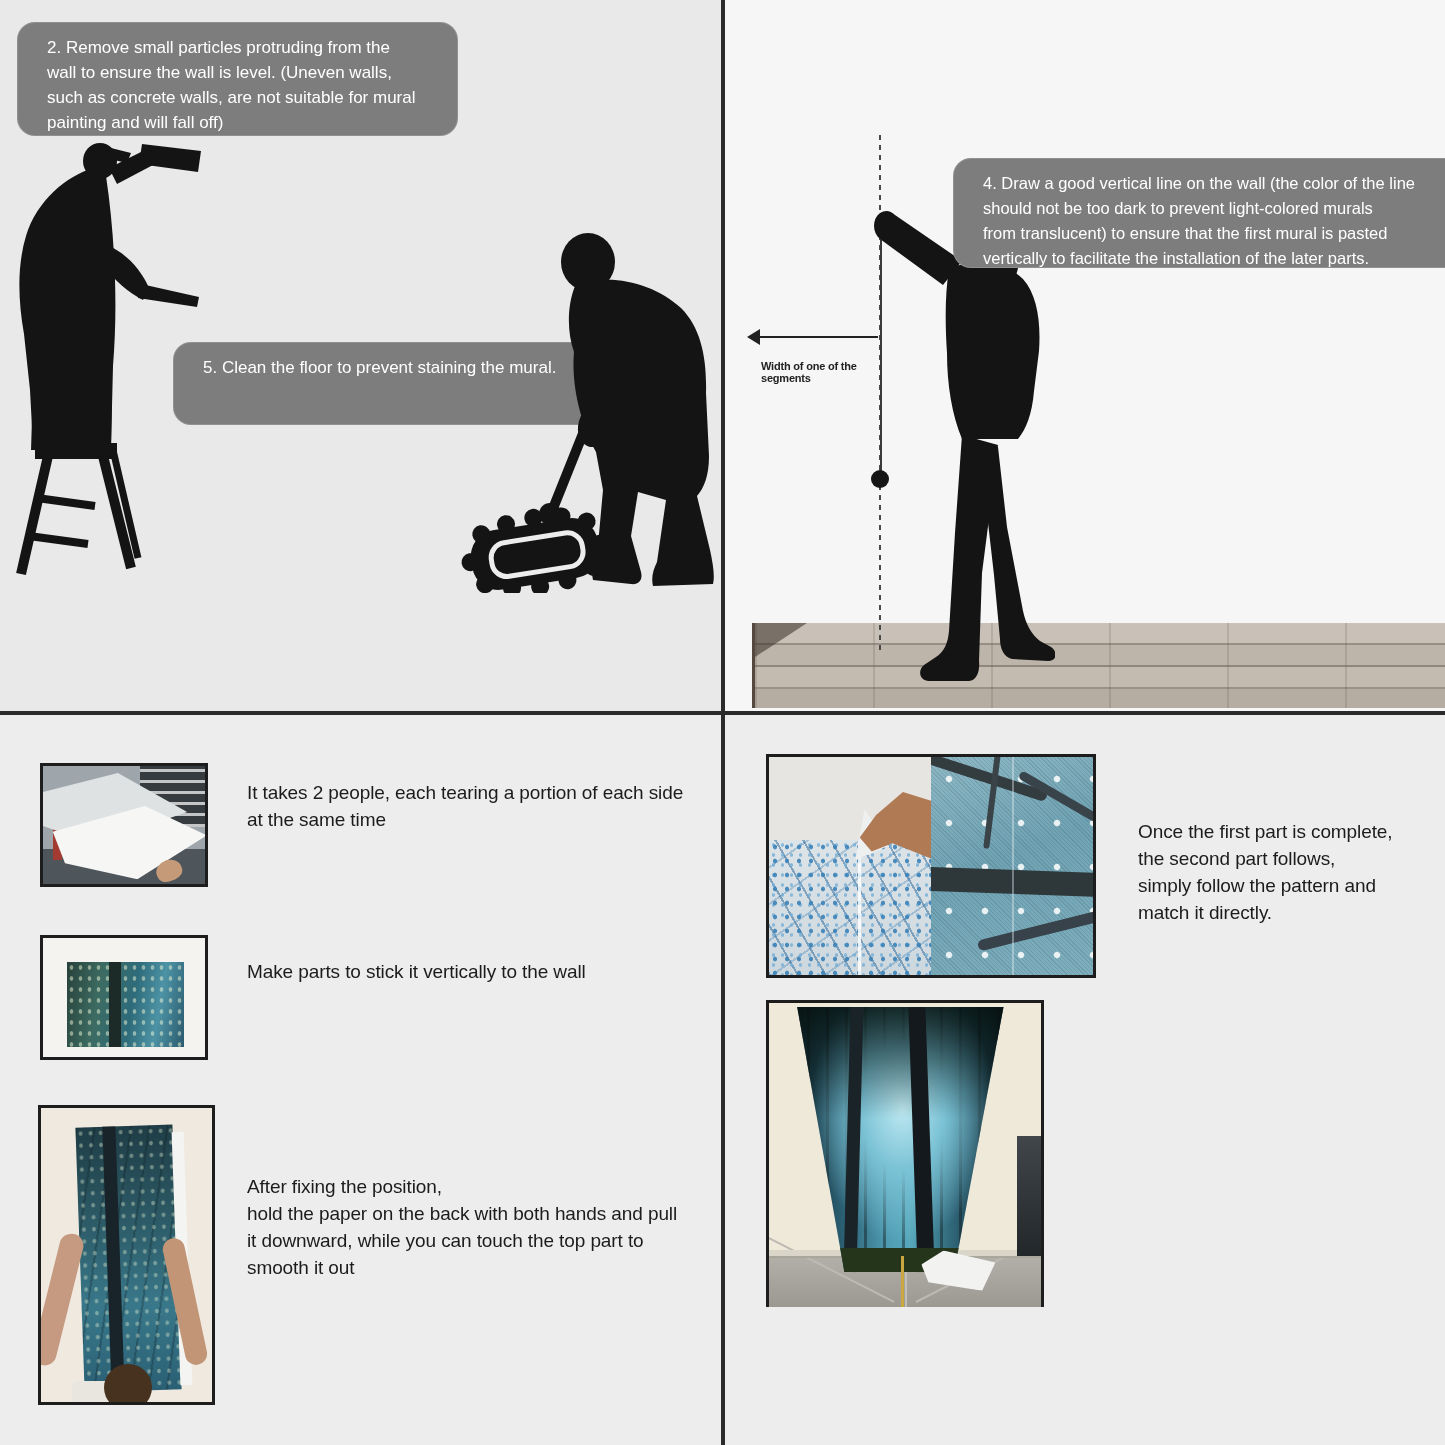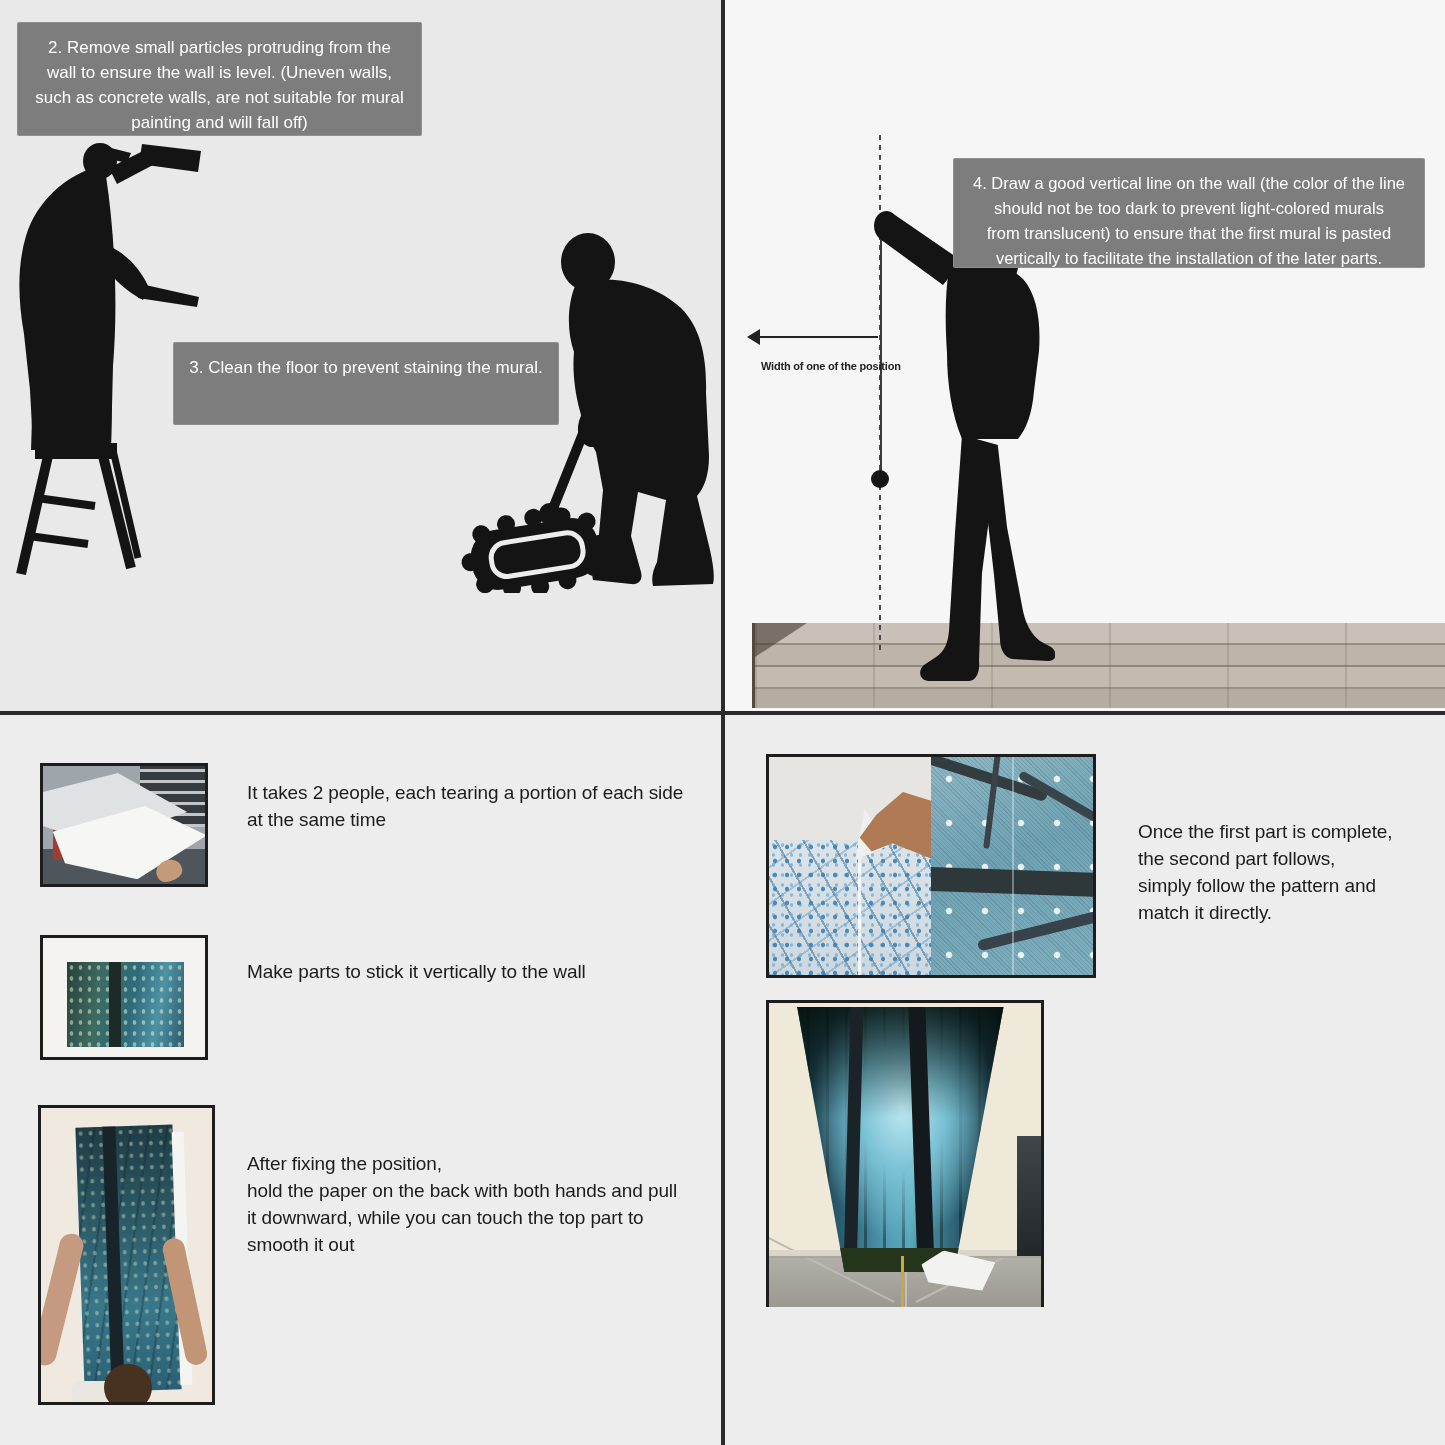--- a/index.html
+++ b/index.html
@@ -10,23 +10,23 @@
   }
   .quad{position:absolute;overflow:hidden;}
   #q-tl{left:0;top:0;width:722px;height:712px;background:#e9e9e9;}
   #q-tr{left:725px;top:0;width:720px;height:712px;background:#f6f6f6;}
   #q-bl{left:0;top:715px;width:722px;height:730px;background:#ededed;}
   #q-br{left:725px;top:715px;width:720px;height:592px;background:#ededed;}
   .v-divider{position:absolute;left:721px;top:0;width:4px;height:1445px;background:#2b2b2b;z-index:50;}
   .h-divider{position:absolute;left:0;top:711px;width:1445px;height:4px;background:#2b2b2b;z-index:50;}
 
   .note{
-    position:absolute;background:#7d7d7d;color:#fff;border-radius:2px;
-    font-size:17px;line-height:25px;padding:13px 12px;white-space:pre-line;
-    box-shadow:0 0 0 1px rgba(255,255,255,.15) inset;z-index:5;text-align:center;
+    position:absolute;background:#7d7d7d;color:#fff;border-radius:18px;
+    font-size:17px;line-height:25px;padding:13px 30px;white-space:pre-line;
+    box-shadow:0 0 0 1px rgba(255,255,255,.15) inset;z-index:5;
   }
   #note-2{left:17px;top:22px;width:381px;height:88px;}
   #note-3{left:173px;top:342px;width:362px;height:57px;z-index:1;}
   #note-4{left:228px;top:158px;width:448px;height:84px;font-size:16.5px;line-height:25px;}
 
   .caption{
     position:absolute;color:#1c1c1c;font-size:19px;line-height:27px;
     white-space:pre-line;letter-spacing:-0.1px;
   }
 
@@ -182,21 +182,21 @@
       </g>
       <g stroke="#141414" fill="none">
         <path d="M 33,318 L 6,436" stroke-width="10"></path>
         <path d="M 88,318 L 116,430" stroke-width="10"></path>
         <path d="M 98,312 L 123,420" stroke-width="7"></path>
         <path d="M 22,360 L 80,368" stroke-width="8"></path>
         <path d="M 14,398 L 73,406" stroke-width="8"></path>
       </g>
     </svg>
 
-    <div class="note" id="note-3">3. Clean the floor to prevent staining the mural.</div>
+    <div class="note" id="note-3">5. Clean the floor to prevent staining the mural.</div>
 
     <svg class="sil" style="left:455px;top:228px;z-index:2;" width="265" height="365" viewBox="0 0 265 365">
       <g fill="#141414">
         <ellipse cx="133" cy="34" rx="27" ry="29"></ellipse>
         <path d="M 120,58 C 152,44 198,54 226,80 C 246,100 252,130 251,165 L 254,228 C 254,248 249,260 242,268 L 255,322 C 258,336 260,348 258,356 L 198,358 C 196,350 198,342 202,334 L 211,272 L 183,264 L 176,308 L 186,344 C 188,352 184,357 176,356 L 138,352 C 136,344 138,336 142,328 L 148,262 L 141,224 C 126,196 116,158 119,124 C 112,104 112,78 120,58 Z"></path>
         <path d="M 133,92 C 125,114 123,140 128,162 C 133,182 143,198 155,210 L 166,200 C 156,186 148,170 145,152 C 142,132 143,112 148,94 Z"></path>
         <ellipse cx="142" cy="196" rx="18" ry="24" transform="rotate(24 142 196)"></ellipse>
       </g>
       <g>
         <line x1="151" y1="148" x2="97" y2="283" stroke="#141414" stroke-width="10" stroke-linecap="round"></line>
@@ -226,21 +226,21 @@
     <div class="wood-floor">
       <div class="corner-shadow"></div>
     </div>
 
     <div class="plumb-line"></div>
     <div class="plumb-string"></div>
     <div class="plumb-bob"></div>
 
     <div class="width-arrow-line"></div>
     <div class="width-arrow-head"></div>
-    <div class="width-label">Width of one of the position</div>
+    <div class="width-label">Width of one of the segments</div>
 
     <div class="note" id="note-4">4. Draw a good vertical line on the wall (the color of the line
 should not be too dark to prevent light-colored murals
 from translucent) to ensure that the first mural is pasted
 vertically to facilitate the installation of the later parts.</div>
 
     <svg class="sil" style="left:100px;top:205px;" width="230" height="485" viewBox="0 0 230 485">
       <g fill="#141414">
         <path d="M 55,8 C 47,14 47,27 55,34 L 118,80 L 137,56 L 70,10 C 65,5 60,5 55,8 Z"></path>
         <circle cx="163" cy="38" r="20"></circle>
@@ -275,21 +275,21 @@
     <div class="photo" id="photo-hold">
       <div class="panel">
         <div class="trunk"></div>
       </div>
       <div class="backing"></div>
       <div class="arm-left"></div>
       <div class="arm-right"></div>
       <div class="shoulder"></div>
       <div class="head"></div>
     </div>
-    <div class="caption" style="left:247px;top:435px;width:440px;">After fixing the position,
+    <div class="caption" style="left:247px;top:458px;width:440px;">After fixing the position,
 hold the paper on the back with both hands and pull
 it downward, while you can touch the top part to
 smooth it out</div>
   </div>
 
   <div class="quad" id="q-br">
 
     <div class="photo" id="photo-seam">
       <div class="half left">
         <div class="pattern"></div>

